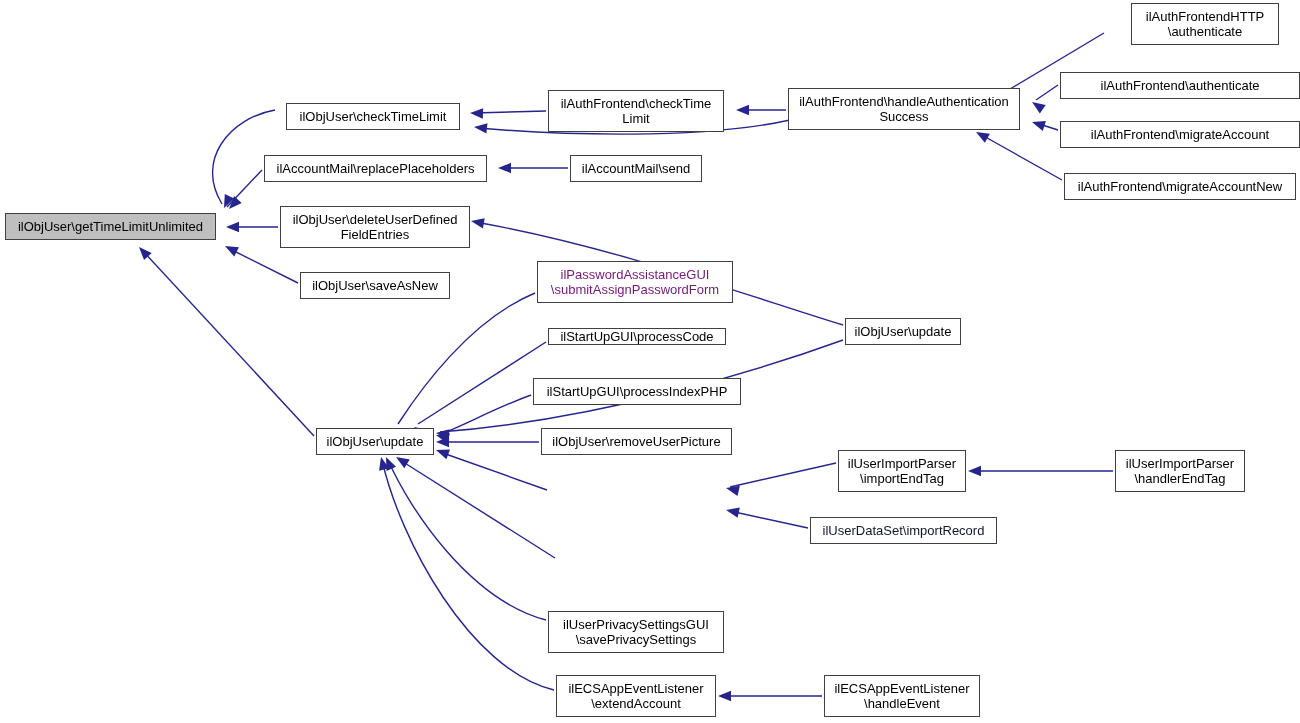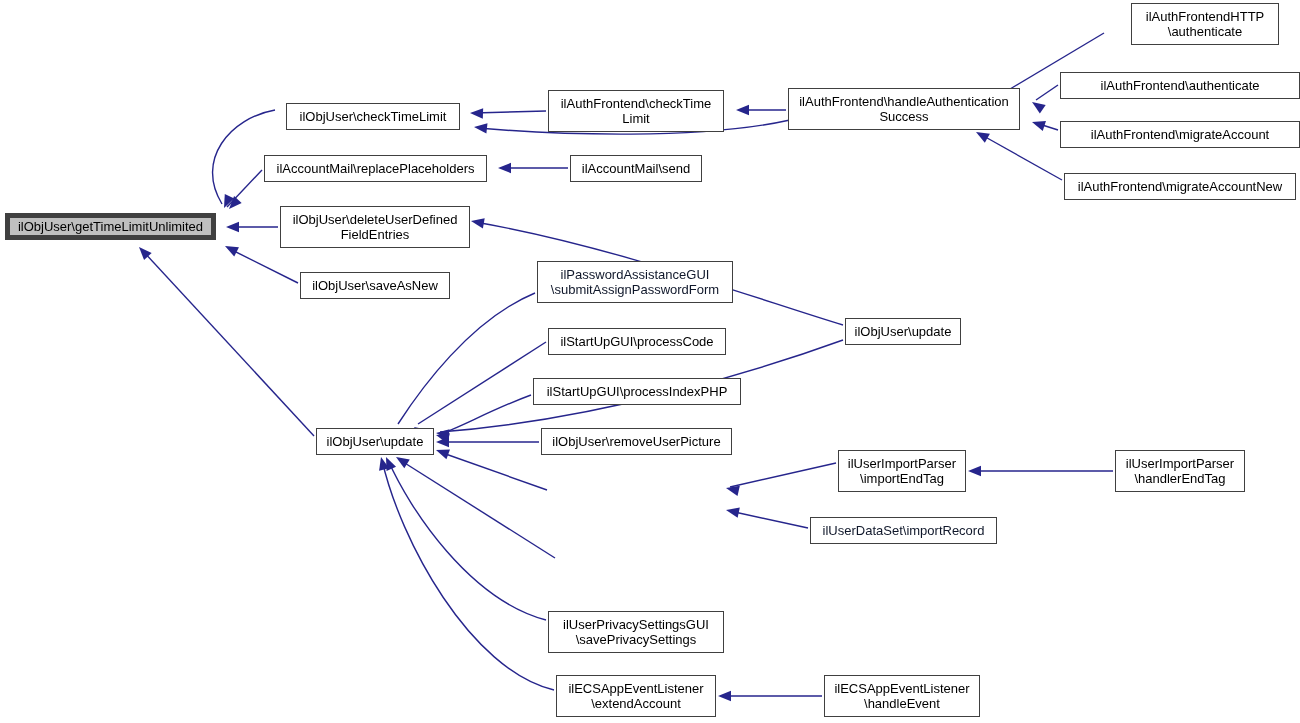--- a/index.html
+++ b/index.html
@@ -34,21 +34,21 @@
     line-height: 15px;
     text-align: center;
     display: flex;
     align-items: center;
     justify-content: center;
     white-space: pre-line;
     letter-spacing: 0px;
   }
   .node.highlight {
     background: #bfbfbf;
-    border: 5px solid #a16207;
+    border: 1px solid #a16207;
   }
   .node span {
     display: block;
     padding: 0 5px;
   }
 </style>
 </head>
 <body>
 
 <div id="graph" style="background: rgb(255, 255, 255);">
@@ -118,23 +118,23 @@
 Limit</span></div>
     <div class="node" style="left: 570px; top: 155px; width: 132px; height: 27px; border-color: rgb(64, 64, 64); background: rgb(255, 255, 255); color: rgb(0, 0, 0);"><span>ilAccountMail\send</span></div>
     <div class="node" style="left: 788px; top: 88px; width: 232px; height: 42px; border-color: rgb(64, 64, 64); background: rgb(255, 255, 255); color: rgb(0, 0, 0);"><span>ilAuthFrontend\handleAuthentication
 Success</span></div>
     <div class="node" style="left: 1131px; top: 3px; width: 148px; height: 42px; border-color: rgb(64, 64, 64); background: rgb(255, 255, 255); color: rgb(0, 0, 0);"><span>ilAuthFrontendHTTP
 \authenticate</span></div>
     <div class="node" style="left: 1060px; top: 72px; width: 240px; height: 27px; border-color: rgb(64, 64, 64); background: rgb(255, 255, 255); color: rgb(0, 0, 0);"><span>ilAuthFrontend\authenticate</span></div>
     <div class="node" style="left: 1060px; top: 121px; width: 240px; height: 27px; border-color: rgb(64, 64, 64); background: rgb(255, 255, 255); color: rgb(0, 0, 0);"><span>ilAuthFrontend\migrateAccount</span></div>
     <div class="node" style="left: 1064px; top: 173px; width: 232px; height: 27px; border-color: rgb(64, 64, 64); background: rgb(255, 255, 255); color: rgb(0, 0, 0);"><span>ilAuthFrontend\migrateAccountNew</span></div>
     <div class="node" style="left: 316px; top: 428px; width: 118px; height: 27px; border-color: rgb(64, 64, 64); background: rgb(255, 255, 255); color: rgb(0, 0, 0);"><span>ilObjUser\update</span></div>
-    <div class="node" style="left: 537px; top: 261px; width: 196px; height: 42px; border-color: rgb(64, 64, 64); background: rgb(255, 255, 255); color: #0f172a;"><span>ilPasswordAssistanceGUI
+    <div class="node" style="left: 537px; top: 261px; width: 196px; height: 42px; border-color: rgb(64, 64, 64); background: rgb(255, 255, 255); color: #701a75;"><span>ilPasswordAssistanceGUI
 \submitAssignPasswordForm</span></div>
-    <div class="node" style="left: 548px; top: 328px; width: 178px; height: 27px; border-color: rgb(64, 64, 64); background: rgb(255, 255, 255); color: rgb(0, 0, 0);"><span>ilStartUpGUI\processCode</span></div>
+    <div class="node" style="left: 548px; top: 328px; width: 178px; height: 17px; border-color: rgb(64, 64, 64); background: rgb(255, 255, 255); color: rgb(0, 0, 0);"><span>ilStartUpGUI\processCode</span></div>
     <div class="node" style="left: 533px; top: 378px; width: 208px; height: 27px; border-color: rgb(64, 64, 64); background: rgb(255, 255, 255); color: rgb(0, 0, 0);"><span>ilStartUpGUI\processIndexPHP</span></div>
     <div class="node" style="left: 541px; top: 428px; width: 191px; height: 27px; border-color: rgb(64, 64, 64); background: rgb(255, 255, 255); color: rgb(0, 0, 0);"><span>ilObjUser\removeUserPicture</span></div>
     <div class="node" style="left: 548px; top: 611px; width: 176px; height: 42px; border-color: rgb(64, 64, 64); background: rgb(255, 255, 255); color: rgb(0, 0, 0);"><span>ilUserPrivacySettingsGUI
 \savePrivacySettings</span></div>
     <div class="node" style="left: 556px; top: 675px; width: 160px; height: 42px; border-color: rgb(64, 64, 64); background: rgb(255, 255, 255); color: rgb(0, 0, 0);"><span>ilECSAppEventListener
 \extendAccount</span></div>
     <div class="node" style="left: 845px; top: 318px; width: 116px; height: 27px; border-color: rgb(64, 64, 64); background: rgb(255, 255, 255); color: rgb(0, 0, 0);"><span>ilObjUser\update</span></div>
     <div class="node" style="left: 838px; top: 450px; width: 128px; height: 42px; border-color: rgb(64, 64, 64); background: rgb(255, 255, 255); color: rgb(0, 0, 0);"><span>ilUserImportParser
 \importEndTag</span></div>
     <div class="node" style="left: 810px; top: 517px; width: 187px; height: 27px; border-color: rgb(64, 64, 64); background: rgb(255, 255, 255); color: #0f172a;"><span>ilUserDataSet\importRecord</span></div>

